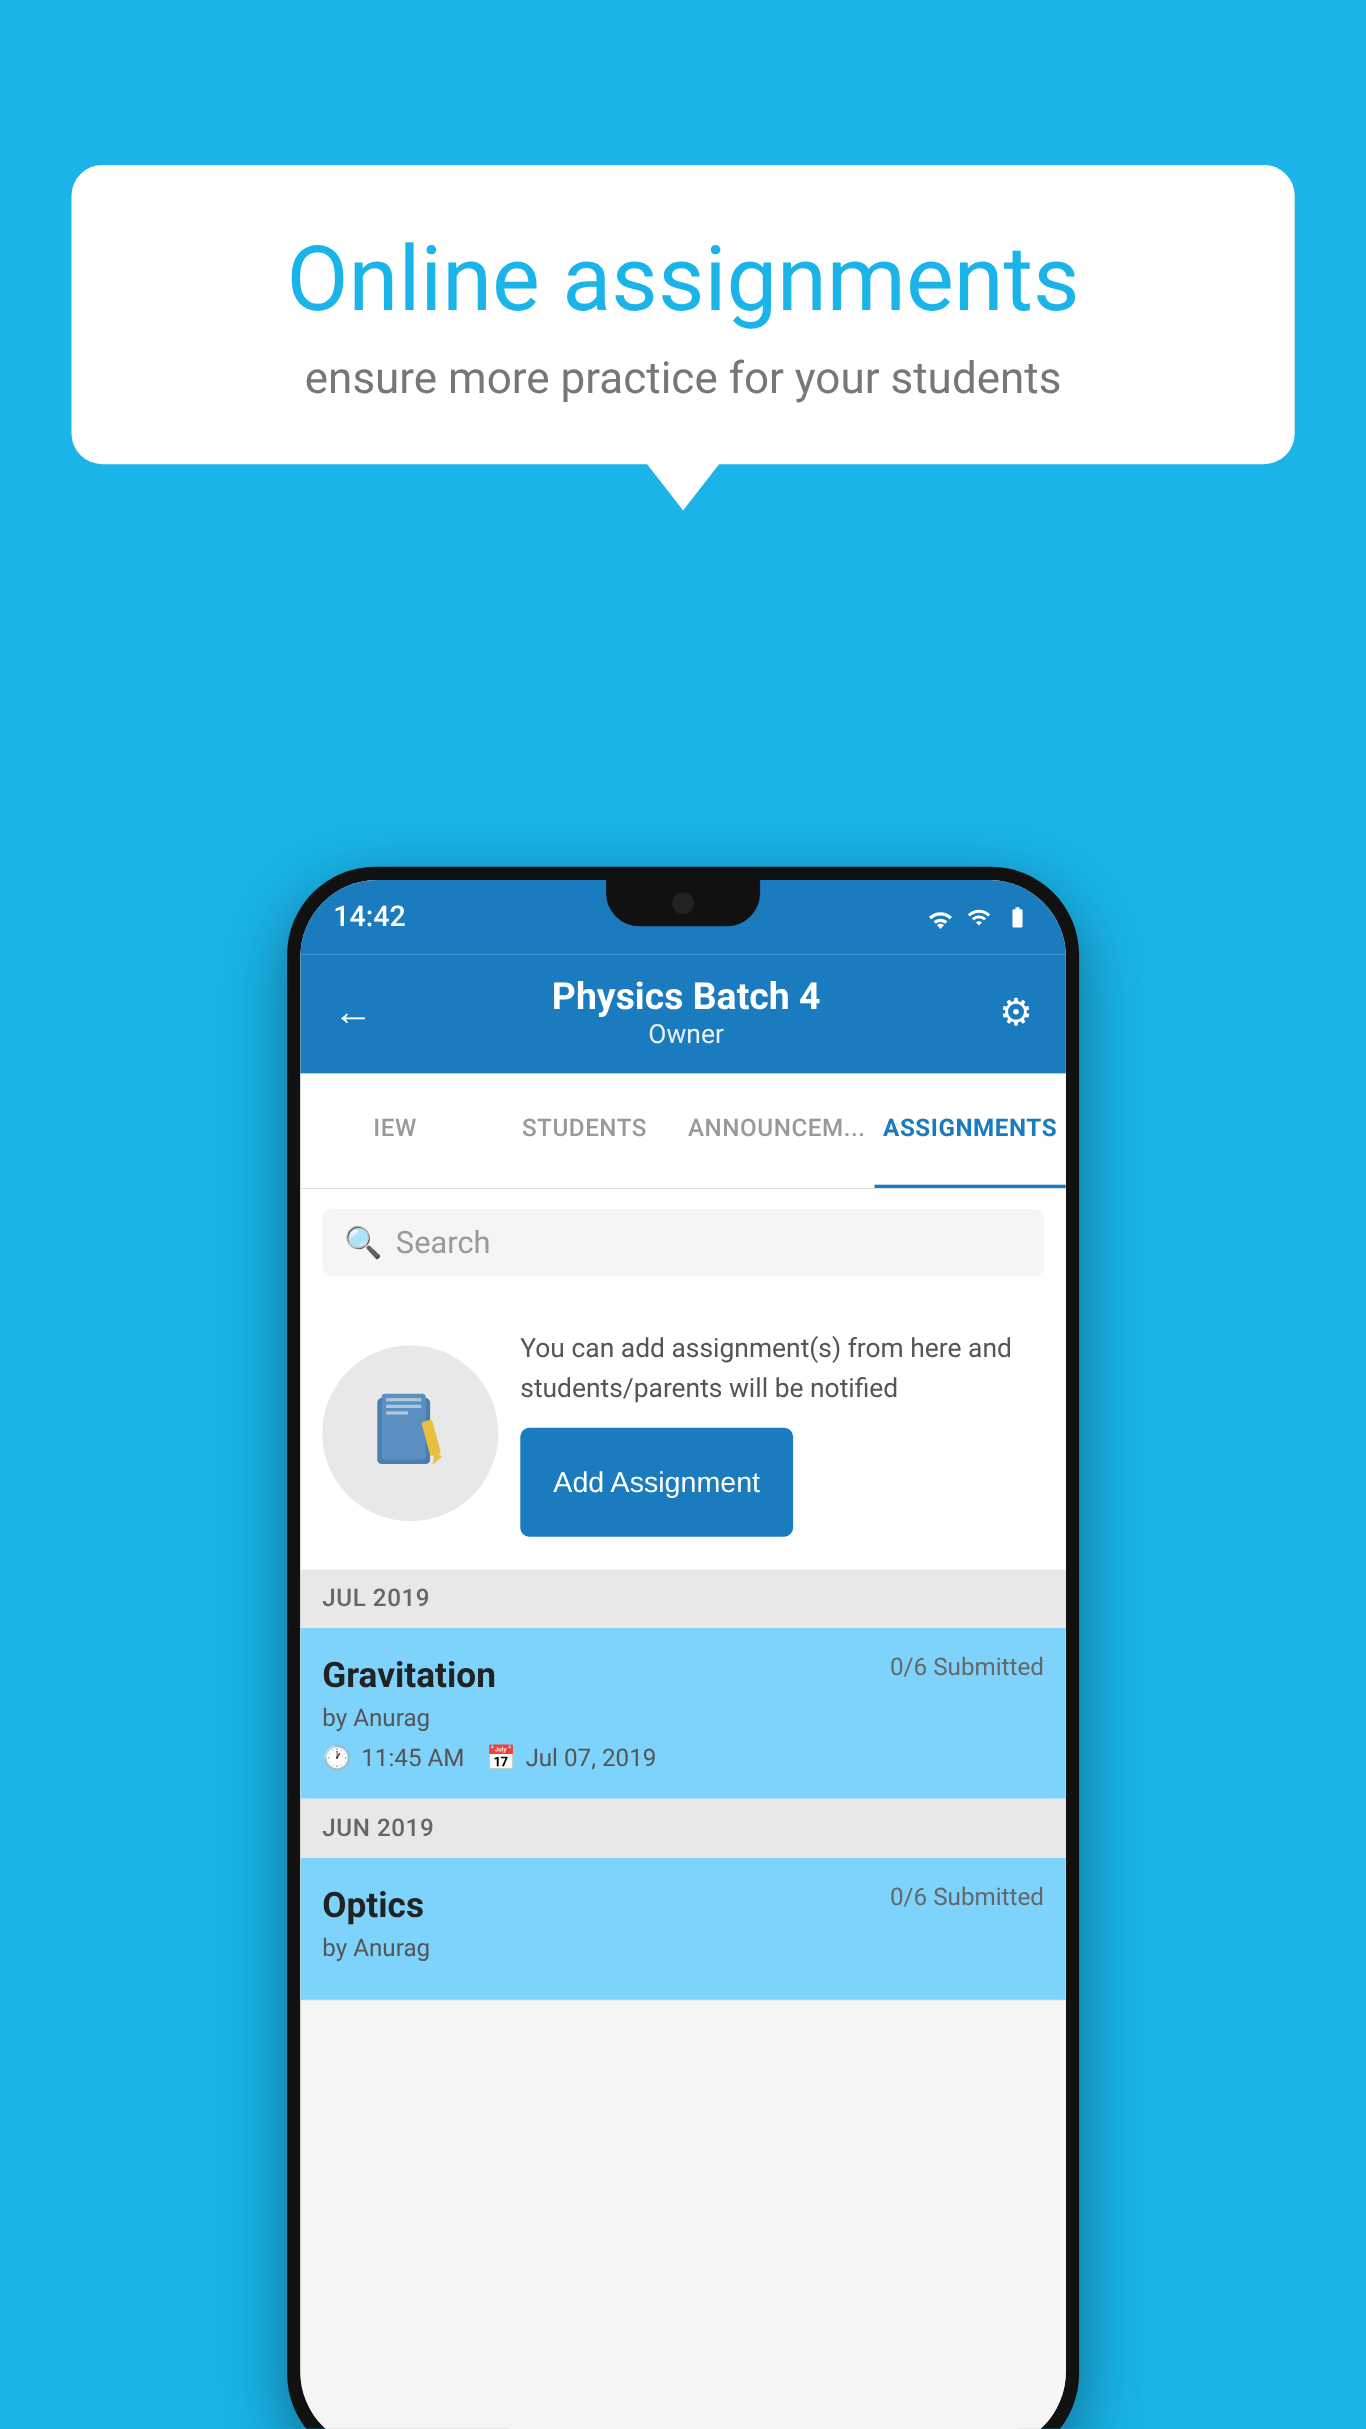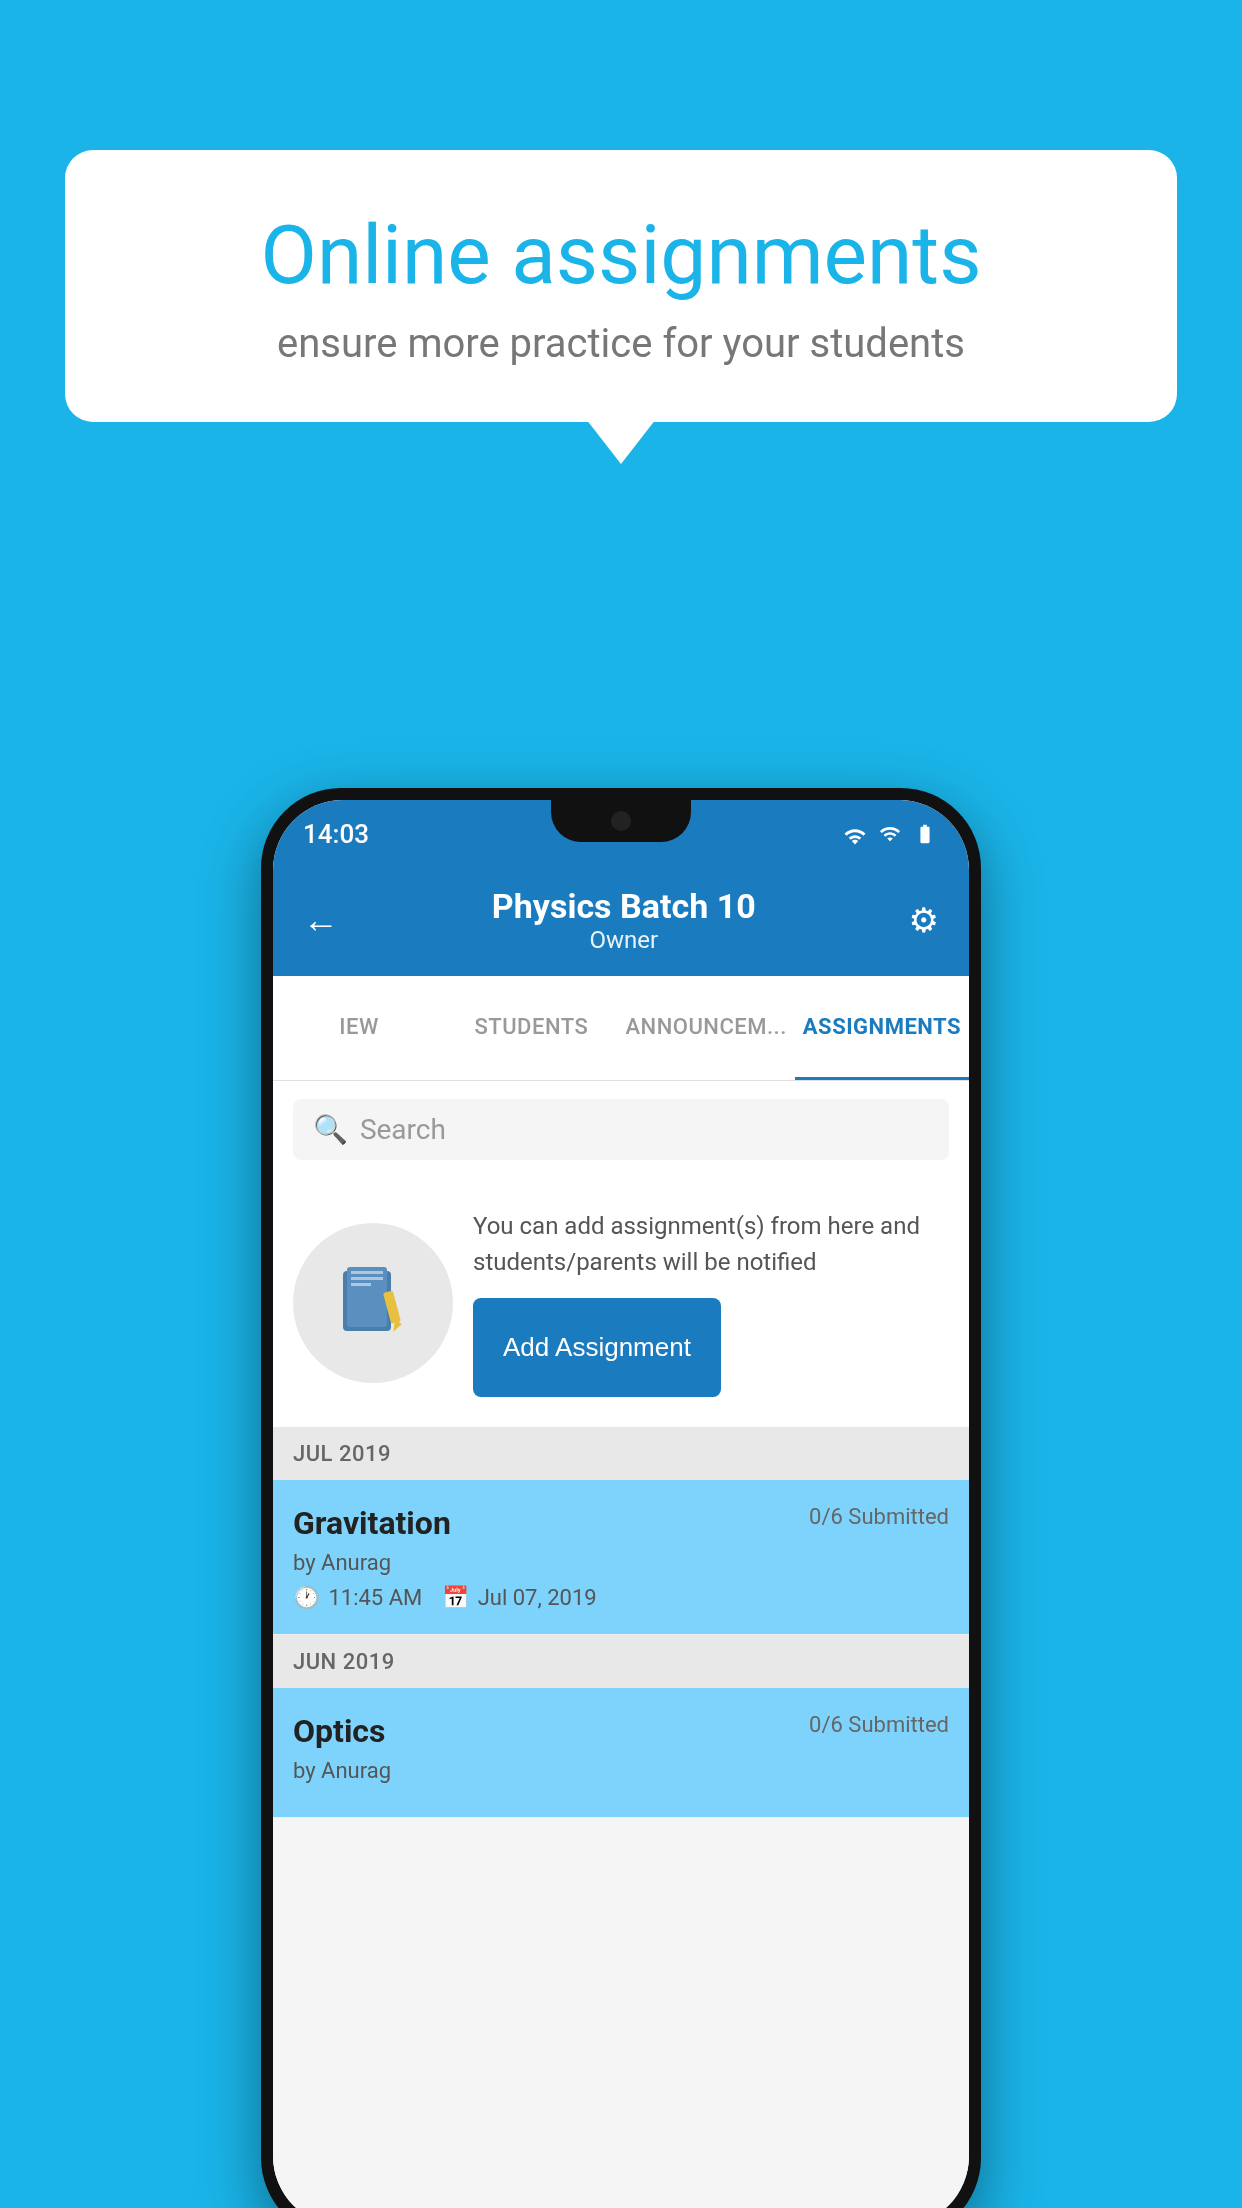--- a/index.html
+++ b/index.html
@@ -314,21 +314,21 @@
   <div class="speech-bubble">
     <div class="bubble-title">Online assignments</div>
     <div class="bubble-subtitle">ensure more practice for your students</div>
   </div>
 </div>
 
 <div class="phone-frame">
   <div class="phone-screen">
 
     <div class="phone-notch-bar">
-      <span class="status-time">14:03</span>
+      <span class="status-time">14:42</span>
       <div class="notch">
         <div class="camera-dot"></div>
       </div>
       <div class="status-icons">
 
         <svg width="28" height="22" viewBox="0 0 24 18">
           <path d="M12 5C8.5 5 5.3 6.4 3 8.7l1.8 1.8C6.6 8.7 9.2 7.5 12 7.5s5.4 1.2 7.2 3l1.8-1.8C18.7 6.4 15.5 5 12 5zm0 5c-2.1 0-4 .8-5.4 2.2l1.8 1.8c.9-.9 2.2-1.5 3.6-1.5s2.7.6 3.6 1.5l1.8-1.8C15.9 10.8 14 10 12 10zm0 4c-1 0-2 .4-2.7 1.1L12 18l2.7-2.9C14 14.4 13 14 12 14z"></path>
         </svg>
 
         <svg width="22" height="22" viewBox="0 0 24 24">
@@ -337,21 +337,21 @@
 
         <svg width="28" height="22" viewBox="0 0 24 24">
           <path d="M15.67 4H14V2h-4v2H8.33C7.6 4 7 4.6 7 5.33v15.33C7 21.4 7.6 22 8.33 22h7.33c.74 0 1.34-.6 1.34-1.33V5.33C17 4.6 16.4 4 15.67 4z"></path>
         </svg>
       </div>
     </div>
 
     <div class="app-header">
       <span class="header-back">←</span>
       <div class="header-center">
-        <div class="header-title">Physics Batch 10</div>
+        <div class="header-title">Physics Batch 4</div>
         <div class="header-subtitle">Owner</div>
       </div>
       <span class="header-gear">⚙</span>
     </div>
 
     <div class="tab-bar">
       <div class="tab-item">IEW</div>
       <div class="tab-item">STUDENTS</div>
       <div class="tab-item">ANNOUNCEM...</div>
       <div class="tab-item active">ASSIGNMENTS</div>

